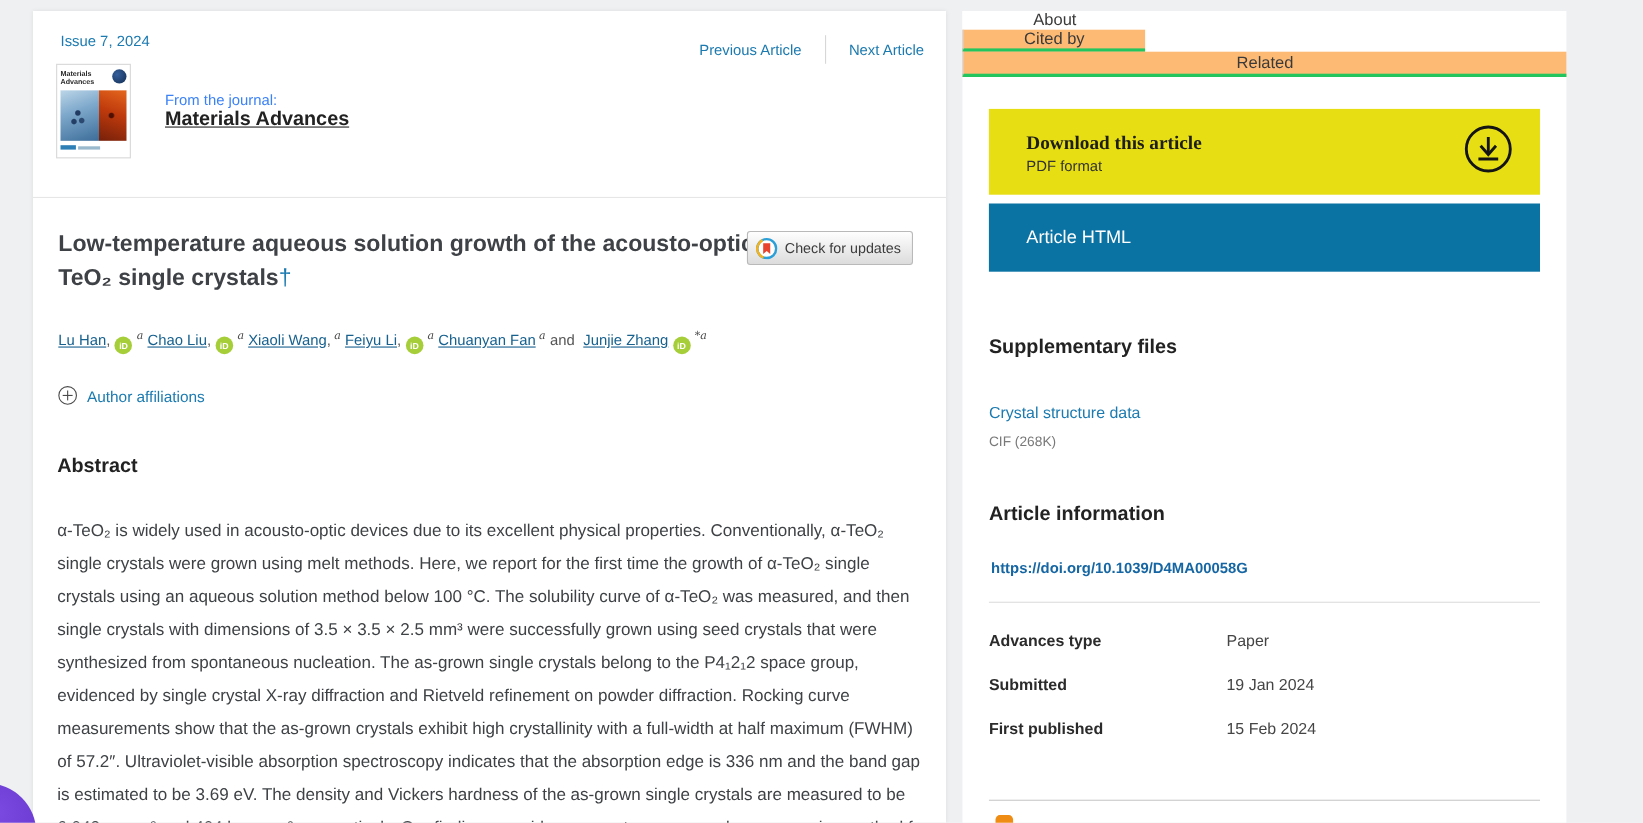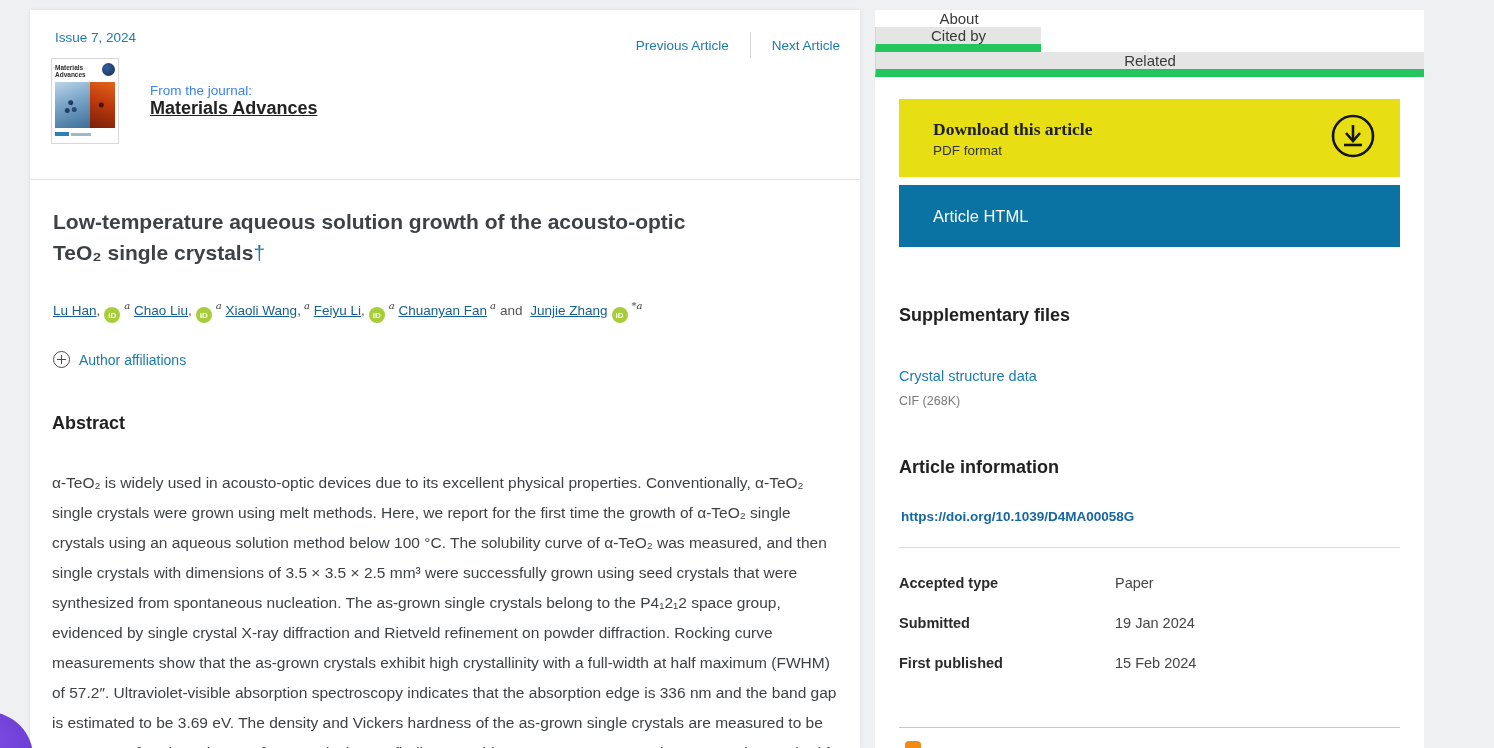--- a/index.html
+++ b/index.html
@@ -75,21 +75,21 @@
   .abstract-heading { position:absolute; left:22px; top:403px; font-size:18px; font-weight:bold; color:#222; }
   .abstract-body { position:absolute; left:22px; top:458px; width:792px; font-size:15.5px;
     line-height:30px; color:#3f4245; }
 
   
   .right-panel { position:absolute; left:875px; top:10px; width:549px; height:738px; background:#fff; }
 
   .tabs { display:flex; height:60px;flex-direction:column; }
   .tab { display:flex; align-items:center; justify-content:center; font-size:15px; color:#3a3a3a; cursor:pointer; }
   .tab.active { background:#fff; width:168px; }
-  .tab.inactive { background:#e5e5e5; border-left:1px solid #d4d4d5; border-bottom:8px solid #22c55e; }
+  .tab.inactive { background:#fdba74; border-left:1px solid #d4d4d5; border-bottom:3px solid #22c55e; }
   .tab.t2 { width:166px; } .tab.t3 { flex:1; }
 
   .dl-banner { position:absolute; left:24px; top:89px; width:501px; height:78px; background:#e7df13;
     display:flex; align-items:center; }
   .dl-text { padding-left:34px; }
   .dl-title { font-size:17.5px; font-weight:bold; color:#1d1d1b;font-family:Liberation Serif, serif; }
   .dl-sub { font-size:13.5px; color:#333; margin-top:3px; }
   .dl-icon { position:absolute; right:24px; top:50%; transform:translateY(-50%); }
 
   .html-banner { position:absolute; left:24px; top:175px; width:501px; height:62px; background:#0b73a4;
@@ -146,20 +146,30 @@
       </div>
   </div>
 
   <div class="from-journal">From the journal:</div>
   <a class="journal-name">Materials Advances</a>
 
   <div class="card-divider"></div>
 
   <h1 class="article-title"><span>Low-temperature aqueous solution growth of the acousto-optic TeO₂ single crystals</span><a class="dagger">†</a></h1>
 
+  <button class="check-updates">
+    <span style="display:inline-flex;">
+      <svg width="20" height="20" viewBox="0 0 20 20">
+        <circle cx="10" cy="10" r="8.6" fill="#fff" stroke="#2a9fd8" stroke-width="2.2"></circle>
+        <circle cx="10" cy="10" r="8.6" fill="none" stroke="#f6b21b" stroke-width="2.2" stroke-dasharray="20 34" transform="rotate(110 10 10)"></circle>
+        <path d="M6.8 5.2 h6.4 v9.6 l-3.2-2.6 -3.2 2.6 Z" fill="#e8432d"></path>
+      </svg>
+    </span>
+    <span>Check for updates</span>
+  </button>
 
   <div class="authors">
     <a class="author-name">Lu Han</a><span class="author-sep">,</span><span class="orcid">iD</span><span class="sup-a">a</span>
     <a class="author-name">Chao Liu</a><span class="author-sep">,</span><span class="orcid">iD</span><span class="sup-a">a</span>
     <a class="author-name">Xiaoli Wang</a><span class="author-sep">,</span><span class="sup-a">a</span>
     <a class="author-name">Feiyu Li</a><span class="author-sep">,</span><span class="orcid">iD</span><span class="sup-a">a</span>
     <a class="author-name">Chuanyan Fan</a><span class="sup-a">a</span><span class="and-word">and</span>
     <a class="author-name">Junjie Zhang</a><span class="orcid">iD</span><span class="sup-a">*a</span>
   </div>
 
@@ -203,21 +213,21 @@
   <a class="supp-link">Crystal structure data</a>
   <div class="supp-meta">CIF (268K)</div>
 
   <h2 class="info-heading">Article information</h2>
   <a class="doi-link">https://doi.org/10.1039/D4MA00058G</a>
 
   <div class="hr1"></div>
 
   <div class="info-rows">
     <div class="info-row">
-      <div class="info-label">Accepted type</div>
+      <div class="info-label">Advances type</div>
       <div class="info-value">Paper</div>
     </div>
     <div class="info-row">
       <div class="info-label">Submitted</div>
       <div class="info-value">19 Jan 2024</div>
     </div>
     <div class="info-row">
       <div class="info-label">First published</div>
       <div class="info-value">15 Feb 2024</div>
     </div>

